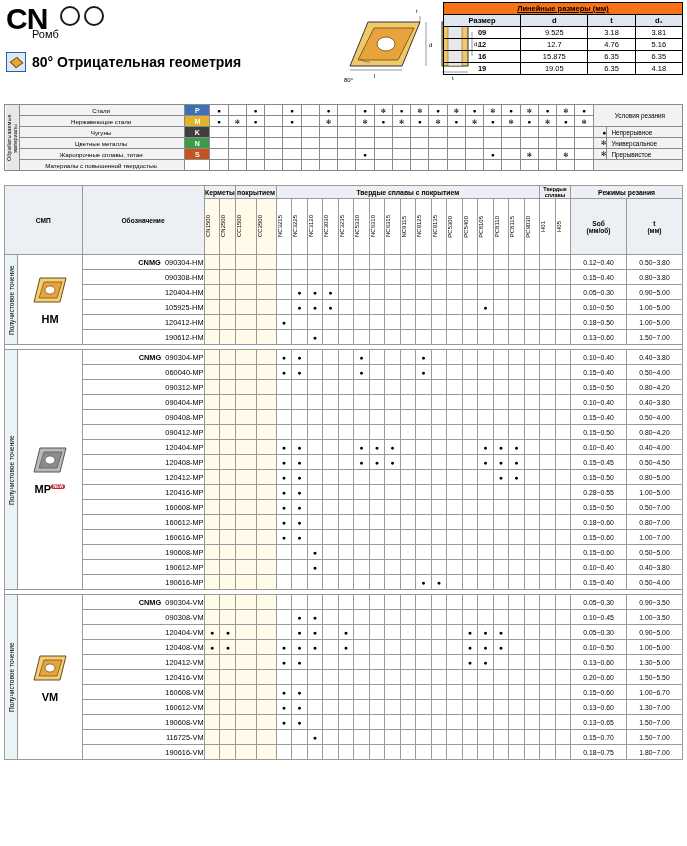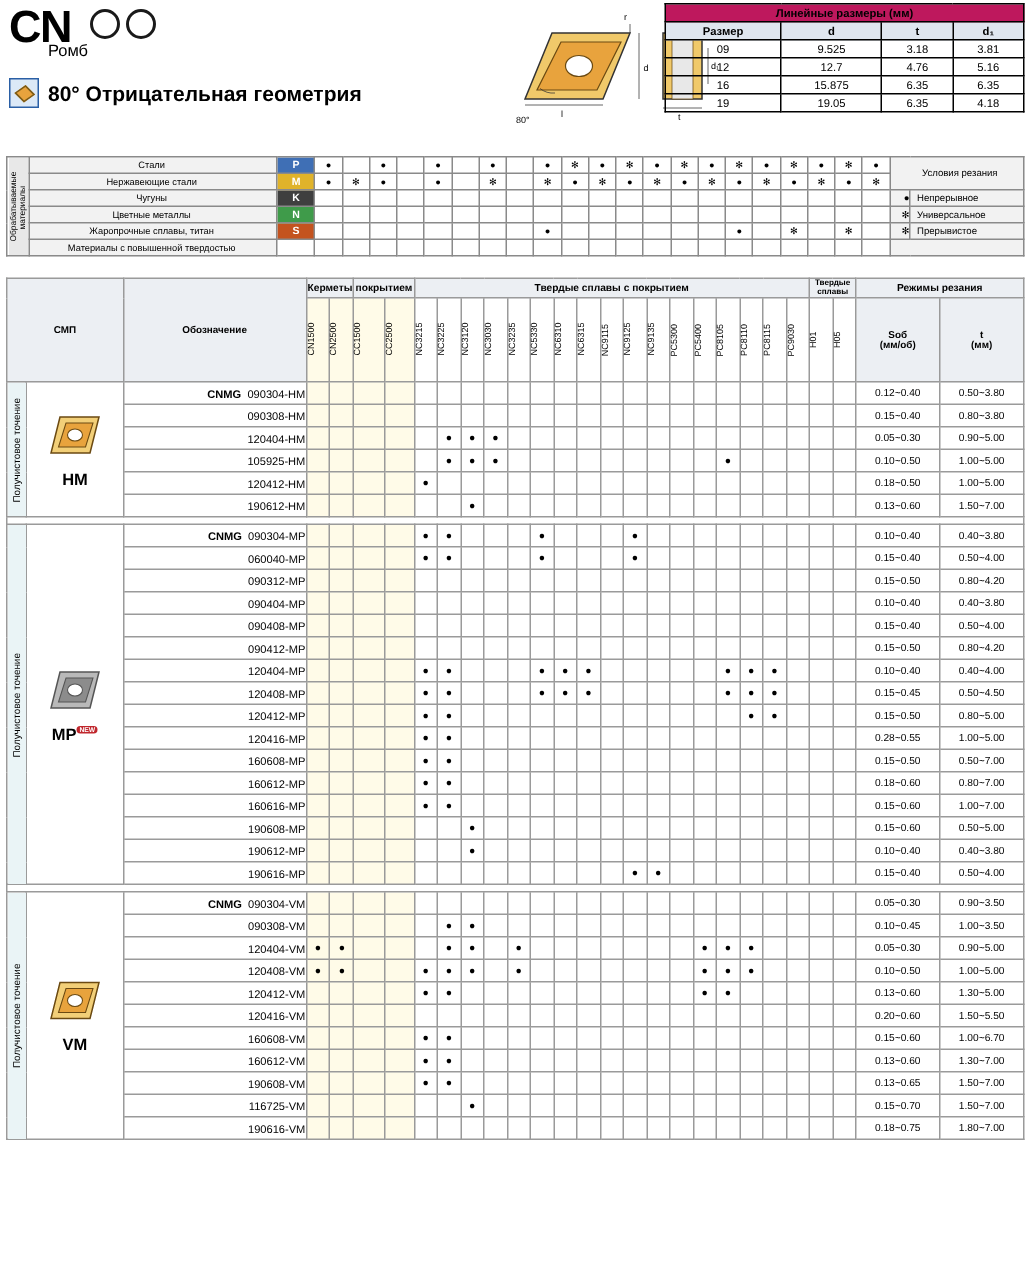--- a/index.html
+++ b/index.html
@@ -41,23 +41,23 @@
 
   
   .insert-diagram { position: absolute; left: 330px; top: 4px; width: 160px; height: 86px; }
   .dim-table {
     position: absolute; right: 4px; top: 2px; width: 240px;
     border-collapse: collapse; font-size: 7.5px;
   }
   .dim-table th, .dim-table td {
     border: 1px solid #000; text-align:center; padding: 1px 2px; height: 12px;
   }
-  .dim-table .title { background:#be185d; font-weight:bold; }
+  .dim-table .title { background:#f97316; font-weight:bold;text-decoration:underline; }
   .dim-table .hdr { background:#dfe6ef; font-weight:bold; }
-  .dim-table td.first { font-weight:normal; text-align:center; }
+  .dim-table td.first { font-weight:bold; text-align:center; }
 
   
   .mat-wrap { position:absolute; left:4px; top:104px; width: 679px; }
   table.mat { border-collapse: collapse; width: 679px; font-size: 6.2px; }
   table.mat td { border: 1px solid #8a8a8a; height: 11px; padding:0; text-align:center; }
   .mat .sidelabel {
     writing-mode: vertical-rl; transform: rotate(180deg);
     font-size: 5.6px; width: 10px; background:#e8e8e8; text-align:center;
   }
   .mat .rowname { text-align:center; width: 145px; background:#f2f2f2; font-size:6.2px; padding-right:2px; }

